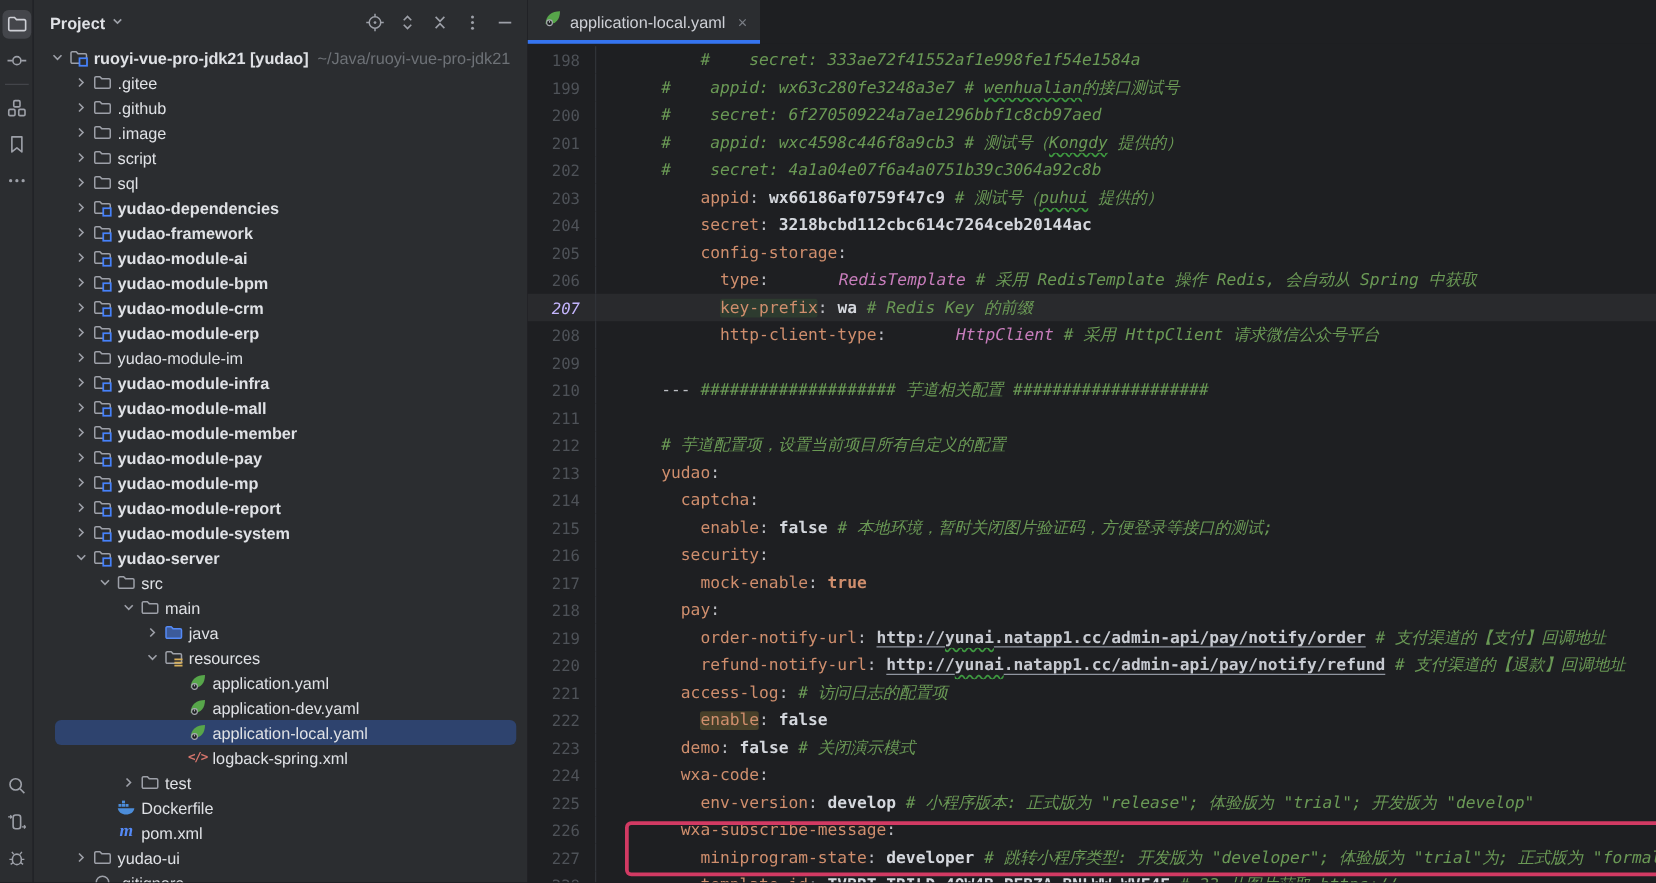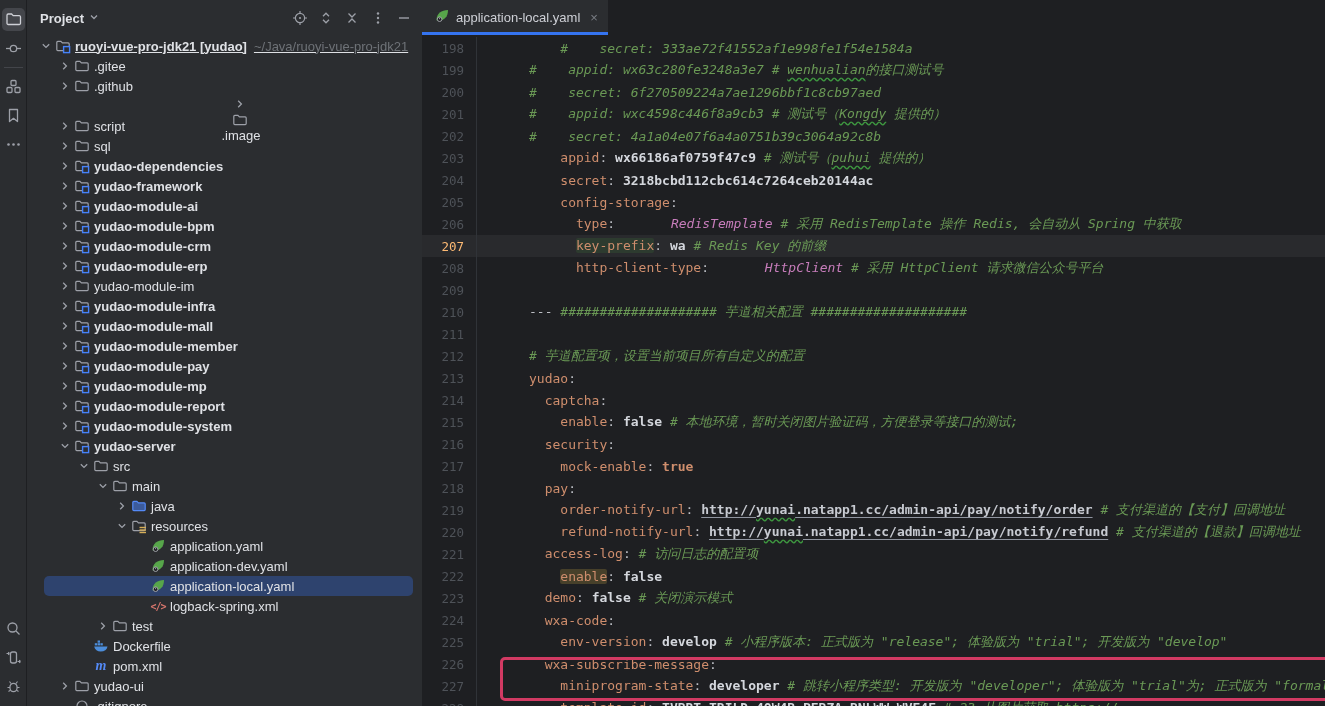--- a/index.html
+++ b/index.html
@@ -36,21 +36,21 @@
   .editor{flex:1;position:relative;background:#1E1F22;overflow:hidden;}
   .tab-bar{height:35px;display:flex;align-items:stretch;background:#1E1F22;}
   .tab{display:flex;align-items:center;gap:6px;padding:0 10px 0 12px;background:#2B2D30;position:relative;cursor:pointer;}
   .tab.active::after{content:"";position:absolute;left:0;right:0;bottom:0;height:3px;background:#3574F0;}
   .tab-title{font-size:13px;color:#CED0D6;}
   .tab-close{color:#7A7E85;font-size:13px;margin-left:4px;cursor:pointer;}
   .code{margin-top:2px;font-family:"DejaVu Sans Mono","DejaVu Sans",monospace;font-size:13px;}
   .line{height:22px;display:flex;align-items:center;white-space:pre;gap:28px;}
   .line.cur{background:rgba(255,255,255,0.05);}
   .gut{width:55px;flex-shrink:0;text-align:right;padding-right:12px;color:#4E5258;border-right:1px solid #303338;font-size:12.5px;align-self:stretch;display:flex;align-items:center;justify-content:flex-end;}
-  .line.cur .gut{color:#fdba74;}
+  .line.cur .gut{color:#c4b5fd;font-style:italic;}
   .txt{padding-left:24px;}
   .sg.key{color:#CF8E6D;}
   .sg.plain{color:#BCBEC4;}
   .sg.val{color:#D4D7DD;font-weight:600;}
   .sg.bool{color:#CF8E6D;font-weight:700;}
   .sg.com{color:#6A9955;font-style:italic;}
   .sg.str{color:#C77DBB;font-style:italic;margin-left:48px;}
   .sg.link{color:#C7CAD1;font-weight:600;text-decoration:underline;text-decoration-color:#9095A0;text-underline-offset:3px;}
   .sg.typo{text-decoration-line:underline;text-decoration-style:wavy;text-decoration-color:#3E9A40;text-underline-offset:3px;text-align:right;}
   .sg.hl-green{background:#2D3B2F;border-radius:2px;}
@@ -153,21 +153,21 @@
             </svg>
         </button>
         <button class="pa-btn">
           <svg width="16" height="16" viewBox="0 0 16 16">
               <line x1="3" y1="8" x2="13" y2="8" stroke="#9DA0A8" stroke-width="1.4"></line>
             </svg>
         </button>
       </div>
     </div>
     <div id="tree" class="tree">
-        <div class="row" style="padding-left: 11px; text-decoration: underline;">
+        <div class="row" style="padding-left: 11px;">
           <span class="chev">
             <svg width="12" height="12" viewBox="0 0 12 12">
               <path d="M2.8 4.2 6 7.4l3.2-3.2" fill="none" stroke="#9DA0A8" stroke-width="1.3"></path>
             </svg>
           </span>
           <span class="ticon">
             <svg width="16" height="16" viewBox="0 0 16 16">
               <path d="M1.8 4.4a1 1 0 0 1 1-1h3.1l1.5 1.5h5.8a1 1 0 0 1 1 1v5.7a1 1 0 0 1-1 1H2.8a1 1 0 0 1-1-1z" fill="none" stroke="#9DA0A8" stroke-width="1.2"></path>
               <rect x="8.6" y="8.6" width="6" height="6" fill="#2B2D30" stroke="#4682FA" stroke-width="1.4"></rect>
             </svg>
@@ -194,21 +194,21 @@
               <path d="M4.2 2.8 7.4 6 4.2 9.2" fill="none" stroke="#9DA0A8" stroke-width="1.3"></path>
             </svg>
           </span>
           <span class="ticon">
             <svg width="16" height="16" viewBox="0 0 16 16">
               <path d="M1.8 4.4a1 1 0 0 1 1-1h3.1l1.5 1.5h5.8a1 1 0 0 1 1 1v5.7a1 1 0 0 1-1 1H2.8a1 1 0 0 1-1-1z" fill="none" stroke="#9DA0A8" stroke-width="1.2"></path>
             </svg>
           </span>
           <span class="lbl">.github</span>
         </div>
-        <div class="row" style="padding-left: 30px; flex-direction: column;">
+        <div class="row" style="padding-left: 30px;">
           <span class="chev">
             <svg width="12" height="12" viewBox="0 0 12 12">
               <path d="M4.2 2.8 7.4 6 4.2 9.2" fill="none" stroke="#9DA0A8" stroke-width="1.3"></path>
             </svg>
           </span>
           <span class="ticon">
             <svg width="16" height="16" viewBox="0 0 16 16">
               <path d="M1.8 4.4a1 1 0 0 1 1-1h3.1l1.5 1.5h5.8a1 1 0 0 1 1 1v5.7a1 1 0 0 1-1 1H2.8a1 1 0 0 1-1-1z" fill="none" stroke="#9DA0A8" stroke-width="1.2"></path>
             </svg>
           </span>

